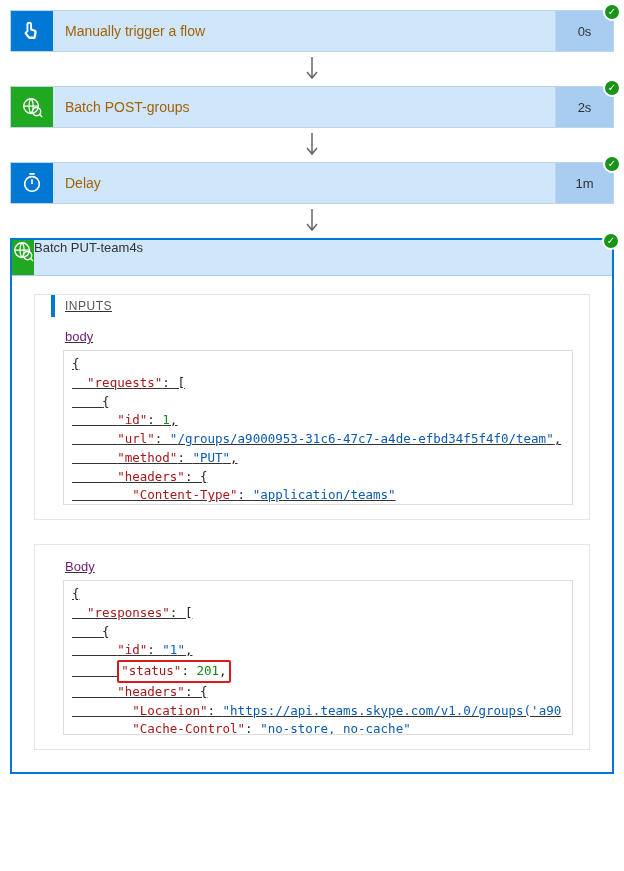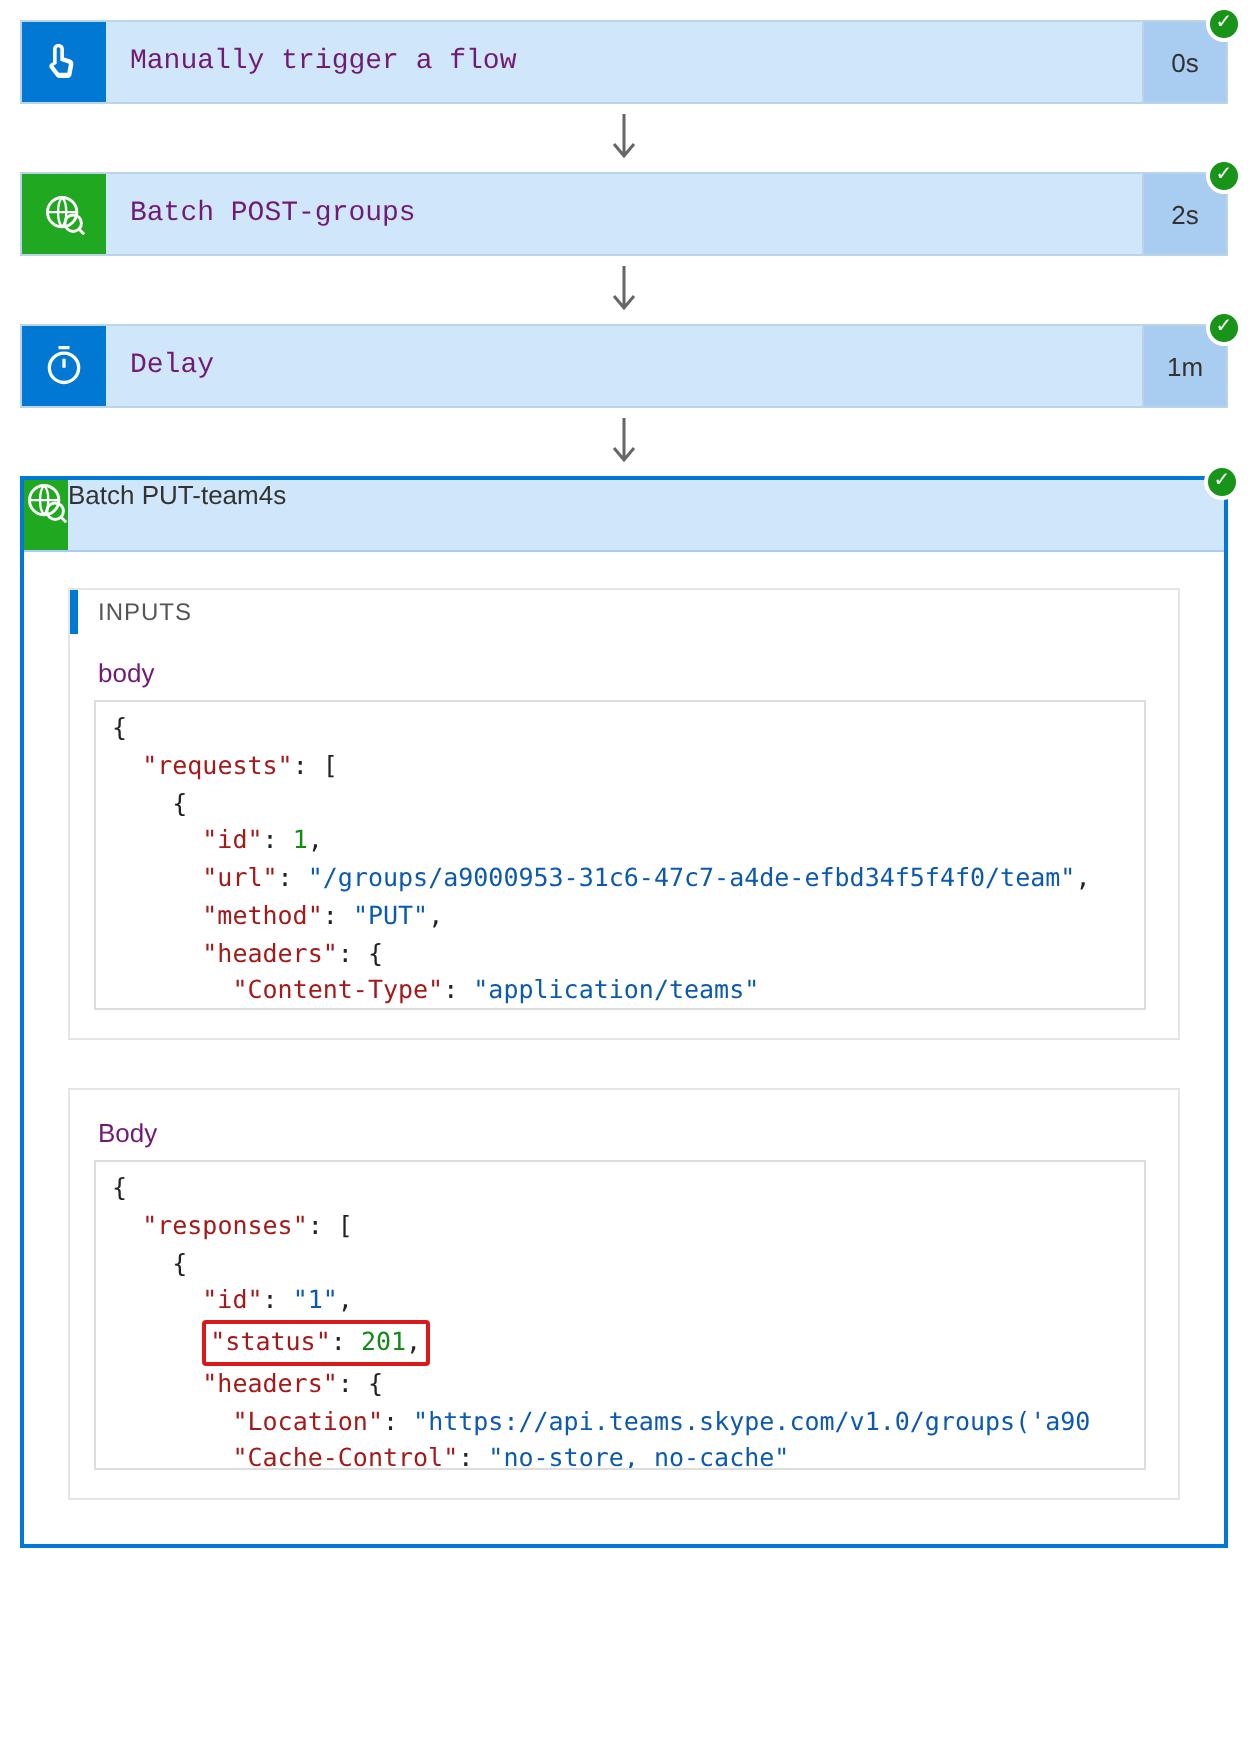--- a/index.html
+++ b/index.html
@@ -26,25 +26,24 @@
     align-items: center;
     justify-content: center;
     flex-shrink: 0;
   }
   .step .title {
     flex: 1;
     display: flex;
     align-items: center;
     padding-left: 12px;
     font-size: 14px;
-    color: #701a75;
-    font-family: Liberation Mono, monospace;
+    color: #a16207;
   }
   .step .duration {
-    width: 42px;
+    width: 58px;
     background: #a8cdf0;
     border-left: 1px solid #bcd4e8;
     display: flex;
     align-items: center;
     justify-content: center;
     font-size: 13px;
     color: #323130;
   }
   .icon-blue { background: #0078d4; }
   .icon-green { background: #20a820; }
@@ -83,22 +82,23 @@
     background: #d0e7fb;
     position: relative;
     border-bottom: 1px solid #a8cdf0;
   }
   .expanded .body {
     padding: 18px 22px;
     background: #fff;
   }
   .panel {
     border: 1px solid #e5e5e5;
-    padding: 14px 16px 14px 12px;
+    padding: 14px 16px 14px 28px;
     margin-bottom: 24px;
+    text-decoration: underline;
   }
   .panel-title {
     border-left: 4px solid #0078d4;
     padding: 4px 10px;
     letter-spacing: 0.5px;
     font-size: 12px;
     color: #555;
     margin: -14px -16px 12px -12px;
     background: #fff;
   }

